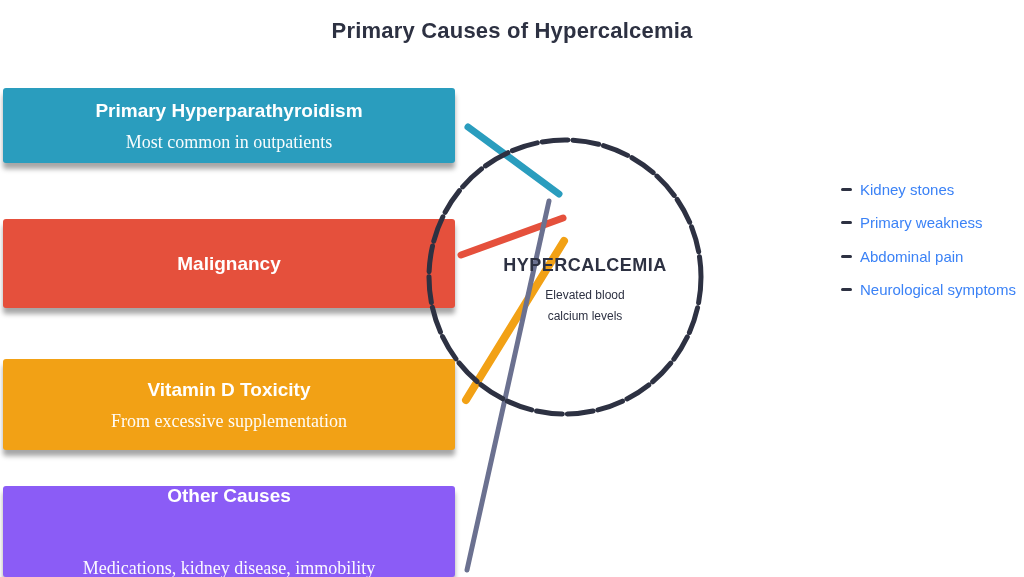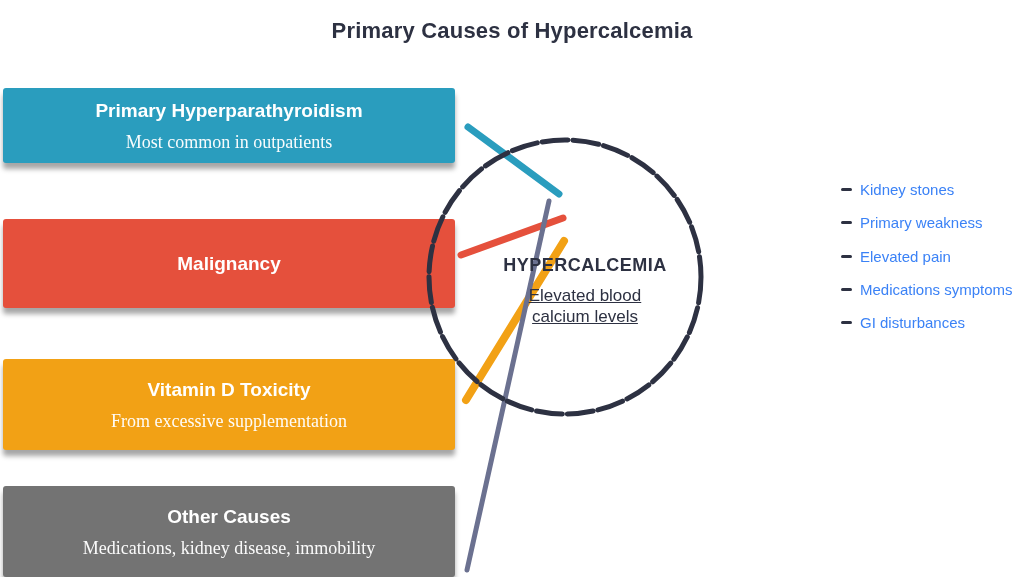--- a/index.html
+++ b/index.html
@@ -28,21 +28,21 @@
   #box-4{top:486px;height:91px;}
   .diagram-svg{position:absolute;left:0;top:0;pointer-events:none;}
   .center-label{
     position:absolute;left:455px;top:255px;width:220px;text-align:center;
     color:#2d3142;
     margin-left:20px;
   }
   .center-label .center-heading{
     font-size:18px;font-weight:bold;letter-spacing:.5px;margin-bottom:10px;line-height:20px;
   }
-  .center-label .center-sub{font-size:17px;line-height:21px;text-decoration:underline;}
+  .center-label .center-sub{font-size:12px;line-height:21px;}
   .symptom-list{position:absolute;left:841px;top:173px;}
   .symptom-row{height:33.3px;display:flex;align-items:center;}
   .symptom-dash{width:11px;height:3px;background:#2d3142;border-radius:2px;margin-right:8px;flex:0 0 auto;}
   .symptom-text{font-size:15px;color:#3b82f6;line-height:1;text-align:right;}
 </style>
 </head>
 <body>
 
 <div>
 
@@ -55,21 +55,21 @@
 
   <div class="cause-box" id="box-2" style="background: rgb(229, 80, 60);">
     <div class="cause-title">Malignancy</div>
   </div>
 
   <div class="cause-box" id="box-3" style="background: rgb(242, 161, 21);">
     <div class="cause-title">Vitamin D Toxicity</div>
     <div class="cause-sub">From excessive supplementation</div>
   </div>
 
-  <div class="cause-box" id="box-4" style="background: #737373;">
+  <div class="cause-box" id="box-4" style="background: #8b5cf6; justify-content: space-between;">
     <div class="cause-title">Other Causes</div>
     <div class="cause-sub">Medications, kidney disease, immobility</div>
   </div>
 
   <svg class="diagram-svg" width="1024" height="577" viewBox="0 0 1024 577">
     <line x1="468" y1="127" x2="559" y2="194" stroke-width="7" stroke-linecap="round" stroke="#2a9dbe"></line>
     <line x1="461" y1="255" x2="563" y2="218" stroke-width="7" stroke-linecap="round" stroke="#e5503c"></line>
     <line x1="466" y1="400" x2="564" y2="241" stroke-width="8" stroke-linecap="round" stroke="#f2a115"></line>
     <line x1="467" y1="570" x2="549" y2="201" stroke-width="5" stroke-linecap="round" stroke="#6b7190"></line>
     <ellipse cx="565" cy="277" rx="136" ry="137" fill="none" stroke-width="5" stroke-dasharray="26 5" stroke-linecap="round" stroke="#2d3142"></ellipse>
@@ -85,25 +85,21 @@
     <div class="symptom-row">
       <span class="symptom-dash"></span>
       <span class="symptom-text">Kidney stones</span>
     </div>
     <div class="symptom-row">
       <span class="symptom-dash"></span>
       <span class="symptom-text">Primary weakness</span>
     </div>
     <div class="symptom-row">
       <span class="symptom-dash"></span>
-      <span class="symptom-text">Elevated pain</span>
+      <span class="symptom-text">Abdominal pain</span>
     </div>
     <div class="symptom-row">
       <span class="symptom-dash"></span>
-      <span class="symptom-text">Medications symptoms</span>
-    </div>
-    <div class="symptom-row">
-      <span class="symptom-dash"></span>
-      <span class="symptom-text">GI disturbances</span>
+      <span class="symptom-text">Neurological symptoms</span>
     </div>
   </div>
 
 </div>
 
 </body></html>

